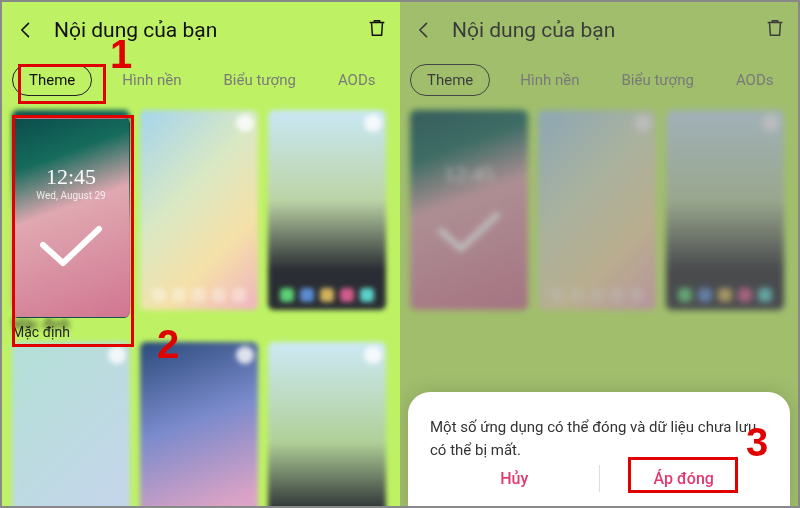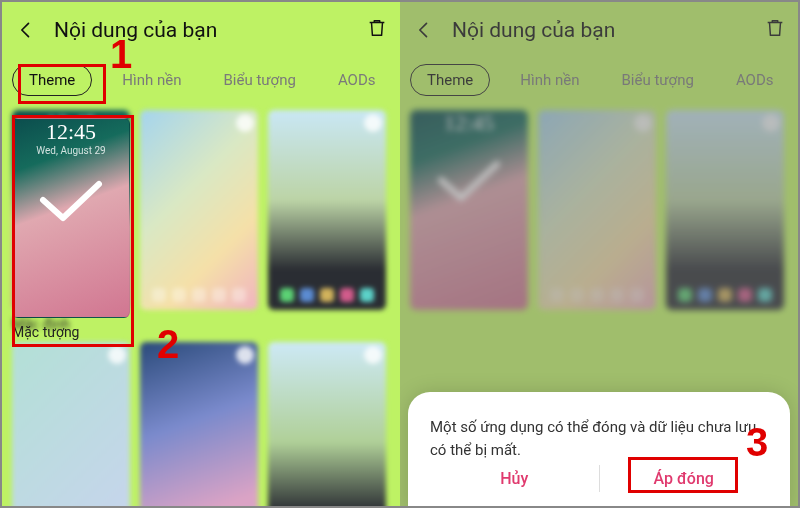--- a/index.html
+++ b/index.html
@@ -25,21 +25,21 @@
   .badge { position:absolute; top:4px; right:4px; width:18px; height:18px; border-radius:50%; background:rgba(255,255,255,0.8); }
 
   
   .thumb-default { background: linear-gradient(160deg, #0b4d4d 0%, #156b5c 22%, #e0a8b0 45%, #d17691 100%); }
   .thumb-2 { background: linear-gradient(135deg, #a4d4ee 0%, #d9e8c4 40%, #f5e0a8 70%, #f0b2c0 100%); }
   .thumb-3 { background: linear-gradient(180deg, #c9e7f5 0%, #bcd4a6 45%, #2a2d33 80%); }
   .thumb-4 { background: linear-gradient(135deg, #b3e0d6 0%, #c8d4ee 100%); }
   .thumb-5 { background: linear-gradient(160deg, #2a4a7a 0%, #7a8acc 40%, #dba3c5 80%); }
   .thumb-6 { background: linear-gradient(180deg, #cde9f6 0%, #b0d098 50%, #2a2d33 85%); }
 
-  .thumb-content { position:absolute; inset:0; display:flex; flex-direction:column; align-items:center; justify-content:flex-start; color:#fff; }
+  .thumb-content { position:absolute; inset:0; display:flex; flex-direction:column; align-items:center; justify-content:center; color:#fff; }
   .clock { font-family: Georgia, serif; font-size:22px; font-weight:300; }
   .clock-sub { font-size:10px; opacity:.8; }
   .big-check { margin-top:20px; }
   .app-row { position:absolute; bottom:8px; left:0; right:0; display:flex; justify-content:center; gap:6px;}
   .app-dot { width:14px; height:14px; border-radius:4px; background:rgba(255,255,255,.35);}
 
   
   .ann-box { position: absolute; border: 3px solid #e00000; background: transparent; z-index: 40; }
   .ann-label { position: absolute; color: #e00000; font-size: 40px; font-weight: 700; z-index: 41; font-family: Arial, sans-serif;}
 
@@ -138,21 +138,21 @@
   <div class="sharp-overlay" style="left:10px; top:116px; width:120px; height:228px;">
     <div class="thumb thumb-default" style="width:118px;height:200px; border:1px solid rgba(0,0,0,.1);">
       <div class="thumb-content">
         <div class="clock">12:45</div>
         <div class="clock-sub">Wed, August 29</div>
         <svg class="big-check" width="68" height="52" viewBox="0 0 68 52">
             <path d="M6 24 L26 42 L62 8" stroke="#fff" stroke-width="6" fill="none" stroke-linecap="round" stroke-linejoin="round"></path>
           </svg>
       </div>
     </div>
-    <div class="card-label">Mặc tượng</div>
+    <div class="card-label">Mặc định</div>
   </div>
 
   <div class="ann-box" style="left:16px; top:62px; width:88px; height:40px;"></div>
   <div class="ann-label" style="left:108px; top:30px;">1</div>
 
   <div class="ann-box" style="left:10px; top:113px; width:122px; height:232px;"></div>
   <div class="ann-label" style="left:155px; top:320px;">2</div>
 </div>
 
 <div class="pane pane-right">

